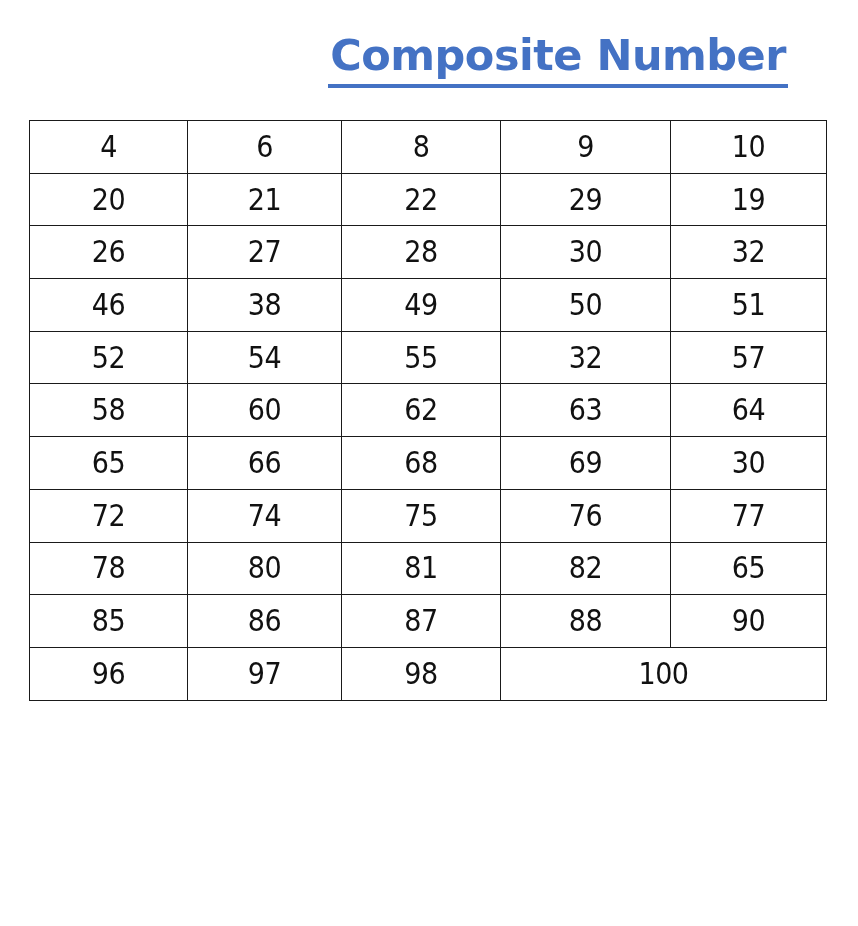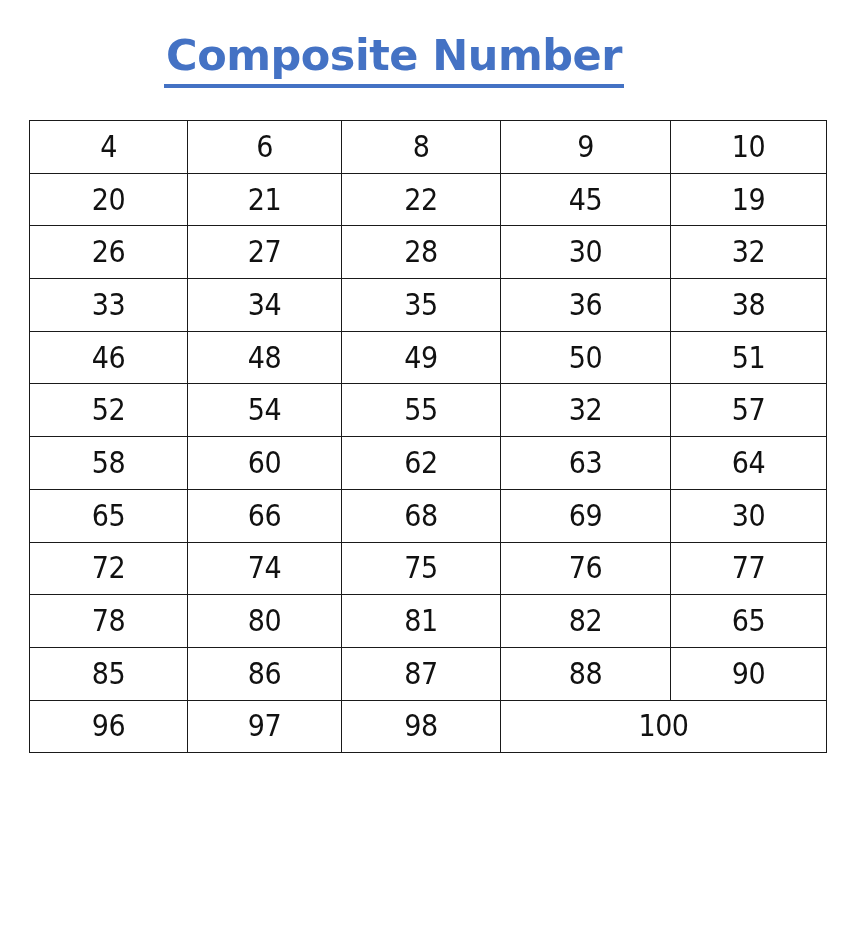--- a/index.html
+++ b/index.html
@@ -23,21 +23,21 @@
     height: 926px;
     background: #ffffff;
   }
 
   
   .title-wrap {
     position: absolute;
     left: 0;
     top: 32px;
     width: 788px;
-    text-align: center;
+    text-align: right;
   }
   .doc-title {
     display: inline-block;
     font-family: "DejaVu Sans", "Liberation Sans", sans-serif;
     font-size: 43px;
     font-weight: bold;
     letter-spacing: -0.5px;
     color: #4472C4;
     line-height: 1.08;
     padding: 0 2px 6px 2px;
@@ -95,40 +95,33 @@
           <td>4</td>
           <td>6</td>
           <td>8</td>
           <td>9</td>
           <td>10</td>
         </tr>
         <tr>
           <td>20</td>
           <td>21</td>
           <td>22</td>
-          <td>45</td>
+          <td>29</td>
           <td>19</td>
         </tr>
         <tr>
           <td>26</td>
           <td>27</td>
           <td>28</td>
           <td>30</td>
           <td>32</td>
         </tr>
         <tr>
-          <td>33</td>
-          <td>34</td>
-          <td>35</td>
-          <td>36</td>
+          <td>46</td>
           <td>38</td>
-        </tr>
-        <tr>
-          <td>46</td>
-          <td>48</td>
           <td>49</td>
           <td>50</td>
           <td>51</td>
         </tr>
         <tr>
           <td>52</td>
           <td>54</td>
           <td>55</td>
           <td>32</td>
           <td>57</td>

